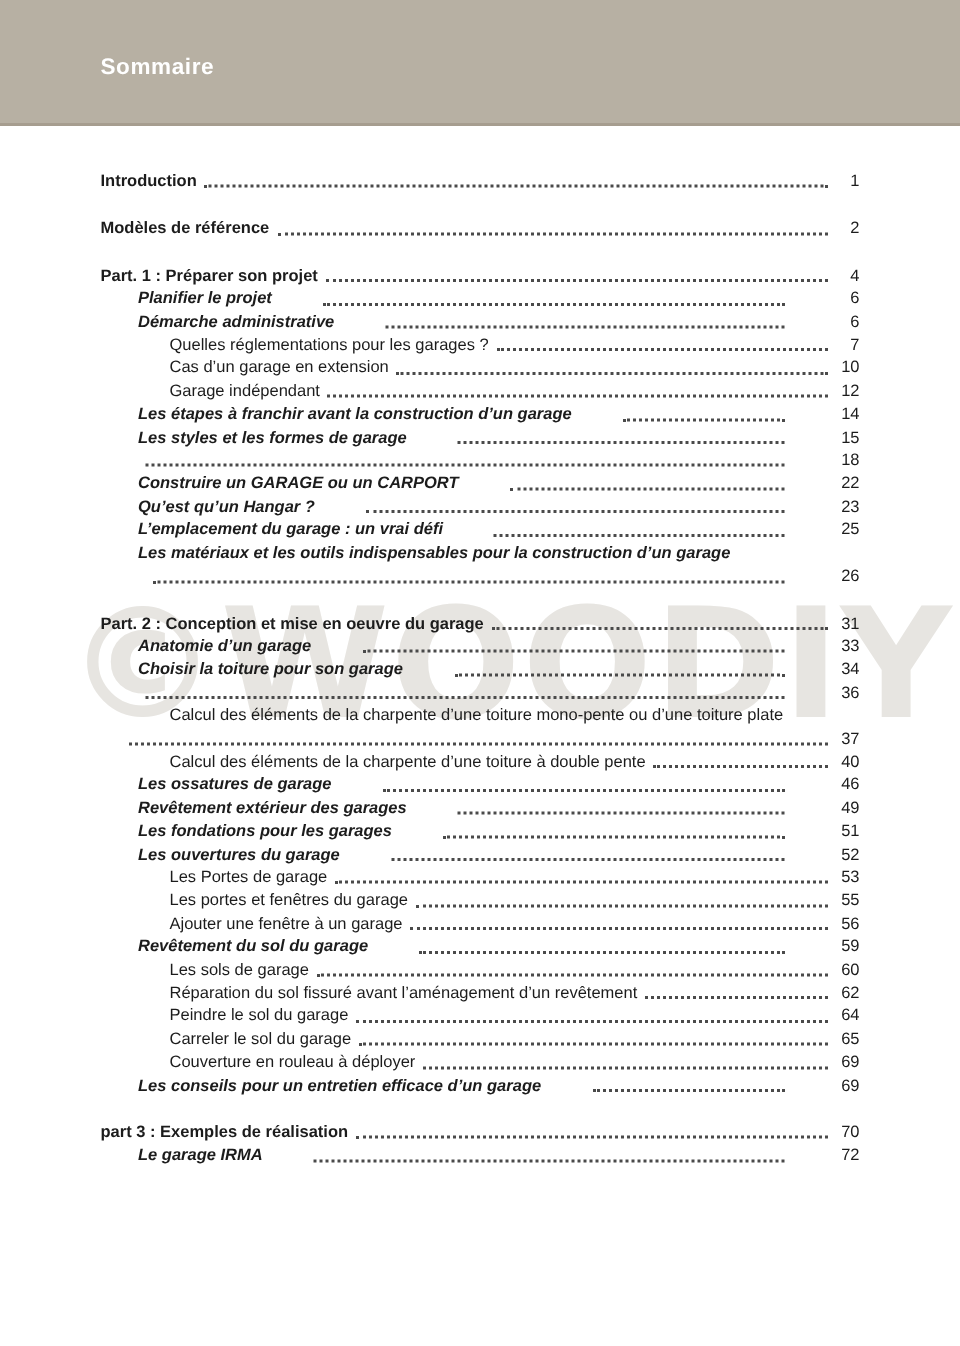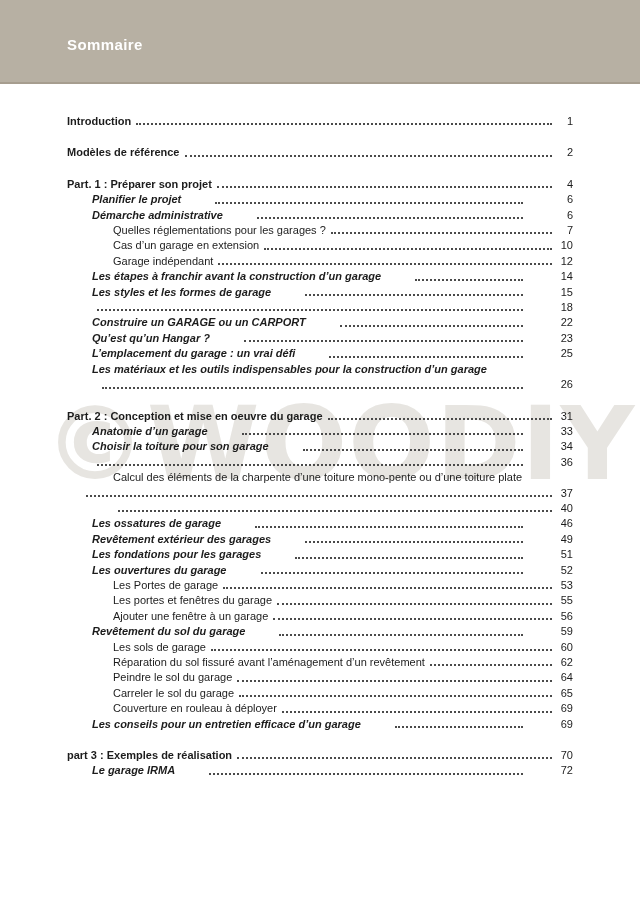--- a/index.html
+++ b/index.html
@@ -172,20 +172,21 @@
           <span class="pg">36</span>
         </div>
         <div class="row l2">
           <span class="lbl">Calcul des éléments de la charpente d’une toiture mono-pente ou d’une toiture plate</span>
         </div>
         <div class="row cont l2">
           <span class="dots"></span>
           <span class="pg">37</span>
         </div>
         <div class="row l2">
+          <span class="lbl">Calcul des éléments de la charpente d’une toiture à double pente</span>
           <span class="dots"></span>
           <span class="pg">40</span>
         </div>
         <div class="row l1">
           <span class="lbl">Les ossatures de garage</span>
           <span class="dots"></span>
           <span class="pg">46</span>
         </div>
         <div class="row l1">
           <span class="lbl">Revêtement extérieur des garages</span>

